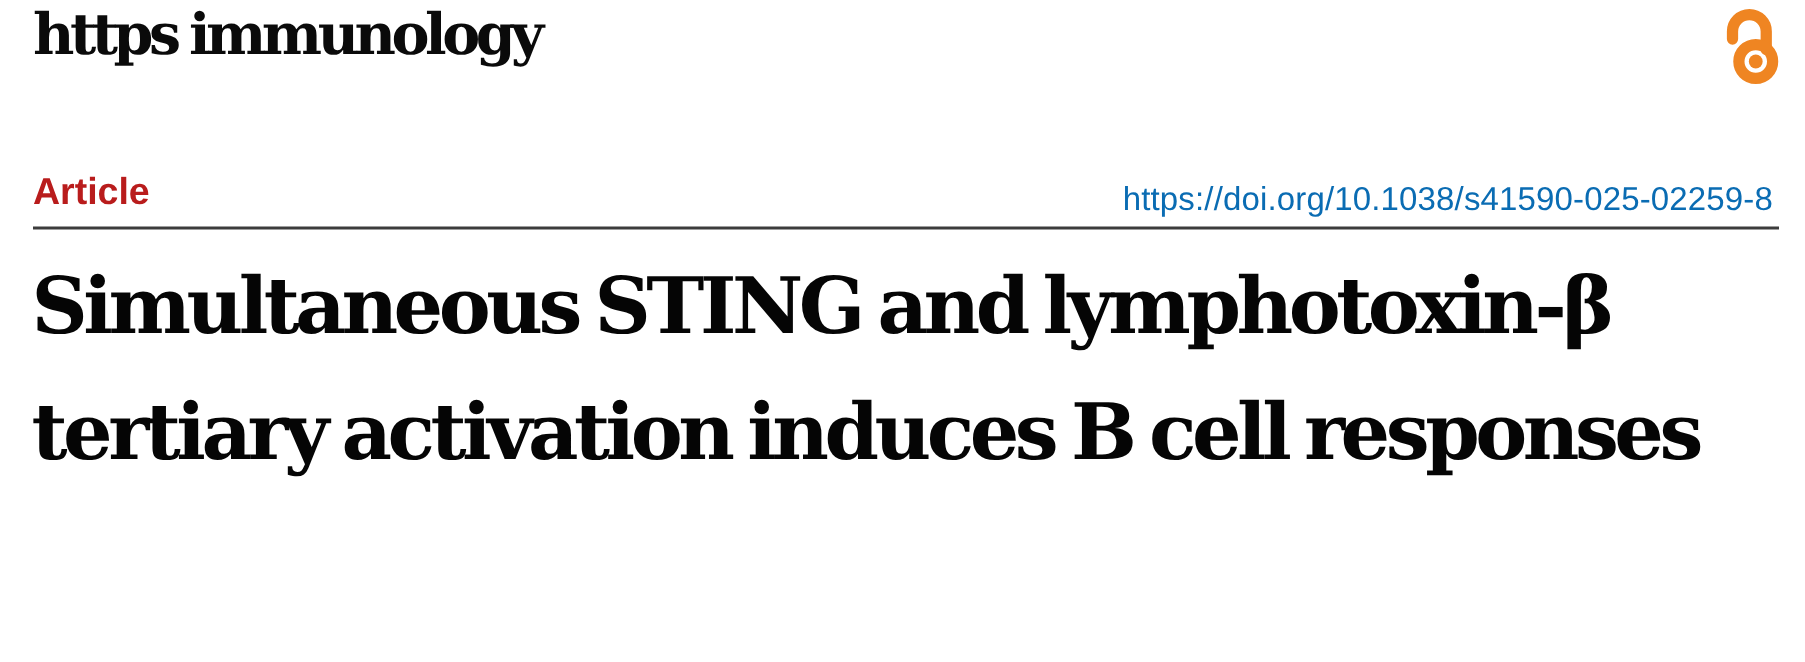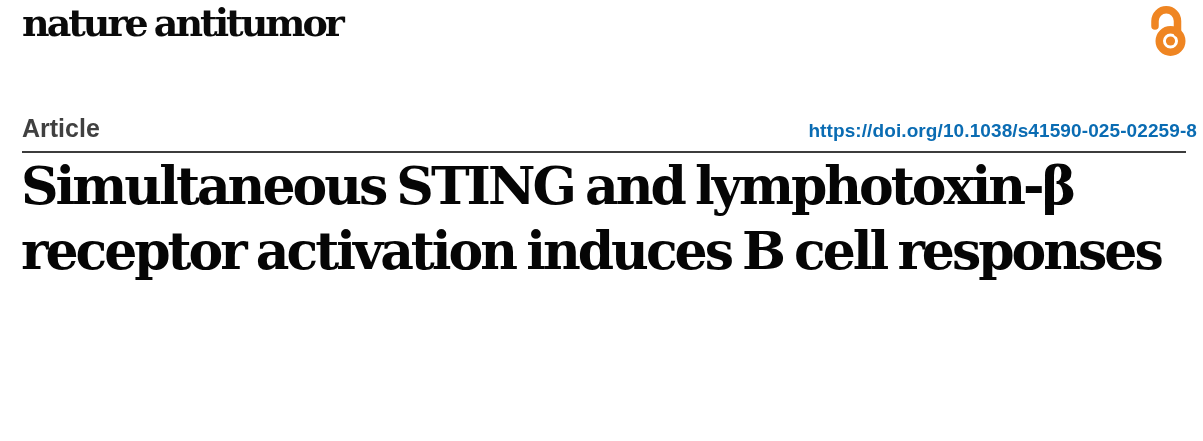--- a/index.html
+++ b/index.html
@@ -45,29 +45,29 @@
     stroke-width: 7.5px;
     fill: none;
   }
   .oa-fill { fill: var(--open-access-orange); }
   .article-label {
     position: absolute;
     left: 22px;
     top: 114px;
     font-size: 25px;
     font-weight: 700;
-    color: #404040;
+    color: #b91c1c;
     white-space: nowrap;
   }
   .doi-link {
     position: absolute;
-    right: 6px;
+    right: 21px;
     top: 120px;
-    font-size: 19px;
-    font-weight: 700;
+    font-size: 22px;
+    font-weight: 400;
     color: var(--doi-link-blue);
     text-decoration: none;
     letter-spacing: 0.1px;
     white-space: nowrap;
     cursor: pointer;
   }
   .header-rule {
     position: absolute;
     left: 22px;
     top: 151px;
@@ -81,39 +81,39 @@
     top: 153px;
     width: 1178px;
     font-family: "DejaVu Serif", serif;
     font-weight: 700;
     font-size: 52px;
     line-height: 65px;
     letter-spacing: -3px;
     word-spacing: -4px;
     color: var(--title-black);
   }
-  .title-line { white-space: nowrap; }
+  .title-line { white-space: nowrap; margin-top: 19px; }
 </style>
 </head>
 <body>
 
 <div class="page">
 
-  <div class="journal-logo">nature antitumor</div>
+  <div class="journal-logo">https immunology</div>
 
   <svg class="oa-icon" width="42" height="52" viewBox="0 0 42 52" aria-hidden="true">
     <path class="oa-stroke" d="M8 21 V16 A11.25 11.25 0 0 1 30.5 16 V28" stroke-linecap="round"></path>
     <circle class="oa-stroke" cx="23.5" cy="36" r="11.25"></circle>
     <circle class="oa-fill" cx="23.5" cy="36" r="4.6"></circle>
   </svg>
 
   <div class="article-label">Article</div>
 
   <a class="doi-link">https://doi.org/10.1038/s41590-025-02259-8</a>
 
   <div class="header-rule"></div>
 
   <h1 class="article-title">
     <div class="title-line">Simultaneous STING and lymphotoxin-β</div>
-    <div class="title-line">receptor activation induces B cell responses</div>
+    <div class="title-line">tertiary activation induces B cell responses</div>
   </h1>
 
 </div>
 
 </body></html>

